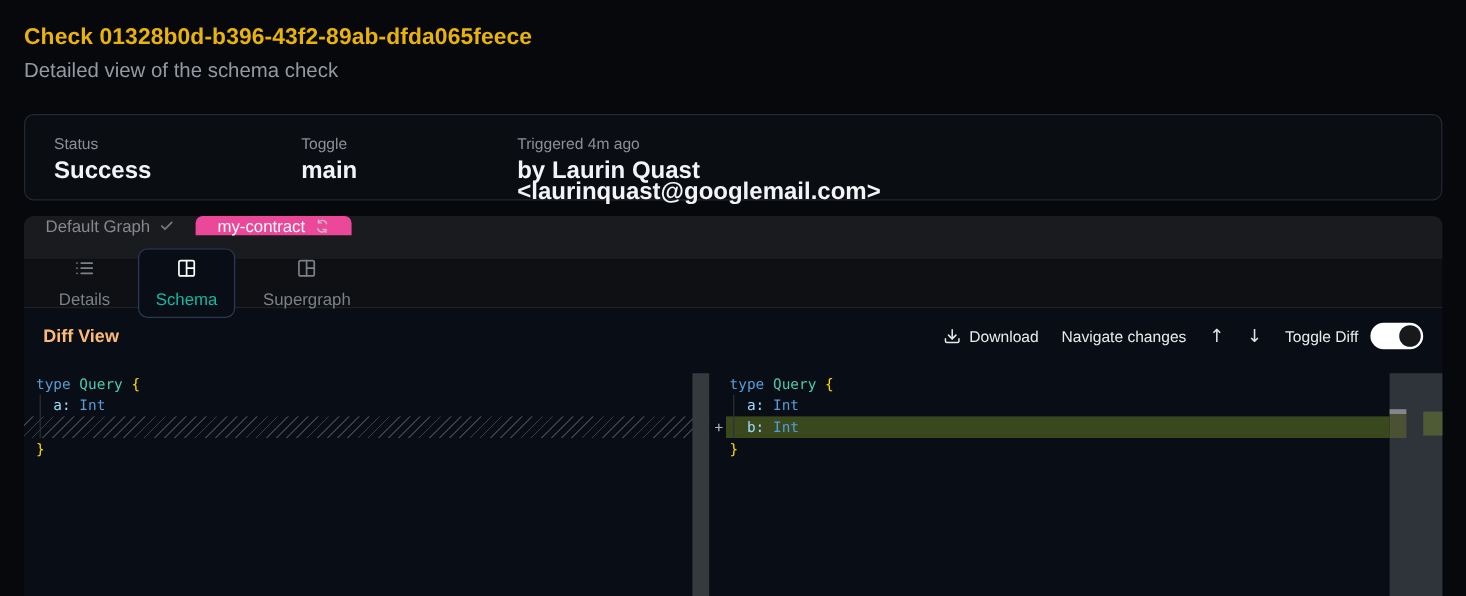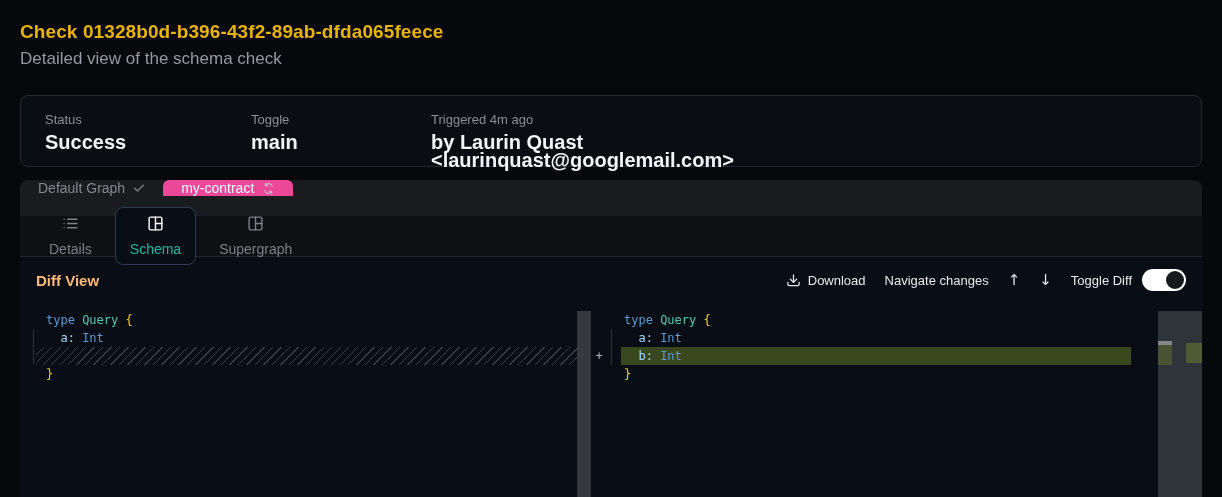--- a/index.html
+++ b/index.html
@@ -118,36 +118,36 @@
   .code-area {
     position: relative;
     height: 194px;
     font-family: "DejaVu Sans Mono", monospace;
     font-size: 12px;
     line-height: 18px;
   }
   .pane { position: absolute; top: 0; bottom: 0; }
   .pane-left { left: 0; width: 571px; }
   .pane-right { left: 571px; width: 611px; }
-  .pane-content { position: absolute; top: 8px; left: 16px; right: 0; }
+  .pane-content { position: absolute; top: 8px; left: 0; right: 0; }
   .pane-left .pane-content { padding-left: 0; }
   .code-line { height: 18px; white-space: pre; padding-left: 10px; }
   .pane-right .code-line { padding-left: 17px; }
 
   .code-line.hatch {
     padding-left: 0;
     background: repeating-linear-gradient(
       135deg,
       transparent 0px, transparent 5px,
       rgba(160,166,173,0.32) 5px, rgba(160,166,173,0.32) 6px
     );
   }
   .pane-right .code-line.inserted {
     background: var(--inserted-line-bg, #3a481e);
-    width: 510px;
+    width: 553px;
     margin-left: 14px;
     padding-left: 3px;
   }
 
   
   .tk-kw { color: var(--keyword, #569cd6); }
   .tk-tn { color: var(--type-name, #4ec9b0); }
   .tk-fd { color: var(--field, #9cdcfe); }
   .tk-sc { color: var(--scalar, #569cd6); }
   .tk-br { color: var(--brace, #ffd700); }

